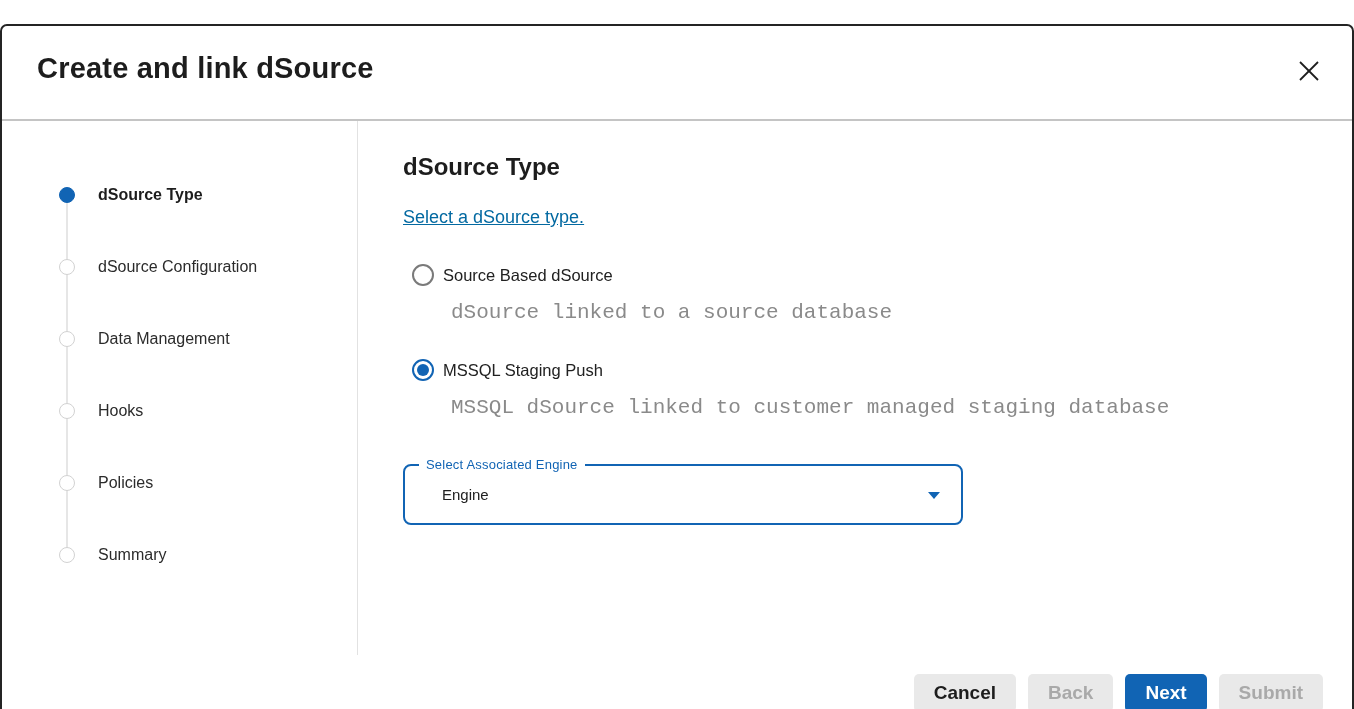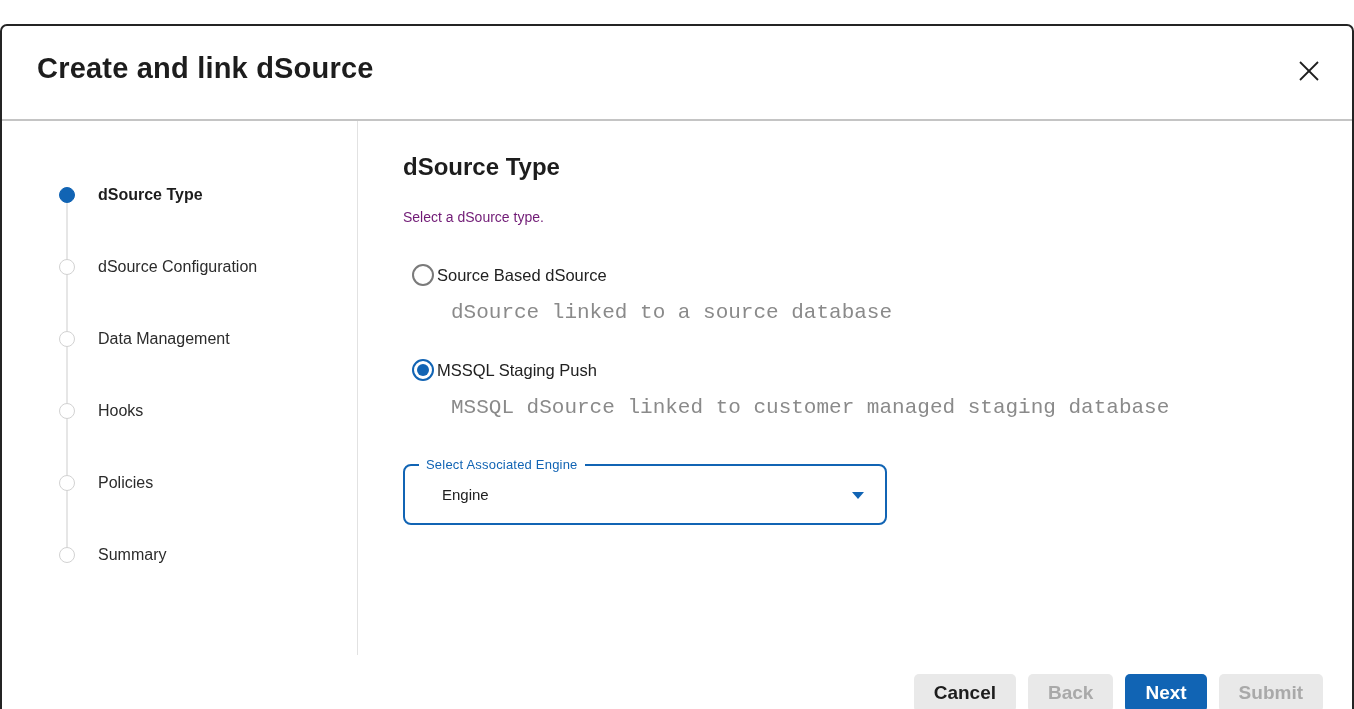--- a/index.html
+++ b/index.html
@@ -47,39 +47,39 @@
     position:relative;z-index:1;
     width:16px;height:16px;border-radius:50%;
     background:#fff;border:1px solid #d2d2d2;flex:0 0 16px;
   }
   .step.active .step-dot{background:var(--primary);border-color:var(--primary);}
   .step-label{font-size:16px;color:#2b2b2b;}
   .step.active .step-label{font-weight:700;color:#1d1d1d;}
   
   .content{flex:1;padding:31px 40px 0 45px;}
   .content-heading{font-size:24px;font-weight:700;line-height:30px;}
-  .content-subheading{font-size:14px;line-height:22px;margin-top:24px;color:#701a75;}
+  .content-subheading{font-size:18px;line-height:22px;margin-top:24px;color:#0369a1;text-decoration:underline;}
   .options{margin-top:36px;}
   .option{padding-left:9px;margin-bottom:35px;}
-  .option-row{display:flex;align-items:flex-start;gap:3px;cursor:pointer;}
+  .option-row{display:flex;align-items:flex-start;gap:9px;cursor:pointer;}
   .radio{
     width:22px;height:22px;flex:0 0 22px;border-radius:50%;
     border:2px solid #7a7a7a;background:#fff;
   }
   .option.selected .radio{border-color:var(--primary);}
   .option.selected .radio::after{
     content:"";display:block;width:12px;height:12px;border-radius:50%;
     background:var(--primary);margin:3px;
   }
   .option-label{font-size:16.5px;line-height:22px;color:#212121;}
   .option-desc{font-size:21px;line-height:22px;color:var(--text-secondary);margin-left:39px;margin-top:16px;font-family:Liberation Mono, monospace;}
   
   .select-wrap{
     position:relative;margin-top:45px;margin-left:0;
-    width:484px;height:61px;
+    width:560px;height:61px;
     border:2px solid var(--primary);border-radius:8px;
     display:flex;align-items:center;padding-left:37px;
     background:#fff;cursor:pointer;
   }
   .select-label{
     position:absolute;top:-9px;left:14px;
     background:#fff;padding:0 7px;
     font-size:13px;color:var(--primary);letter-spacing:.2px;
   }
   .select-value{font-size:15px;color:#212121;}

